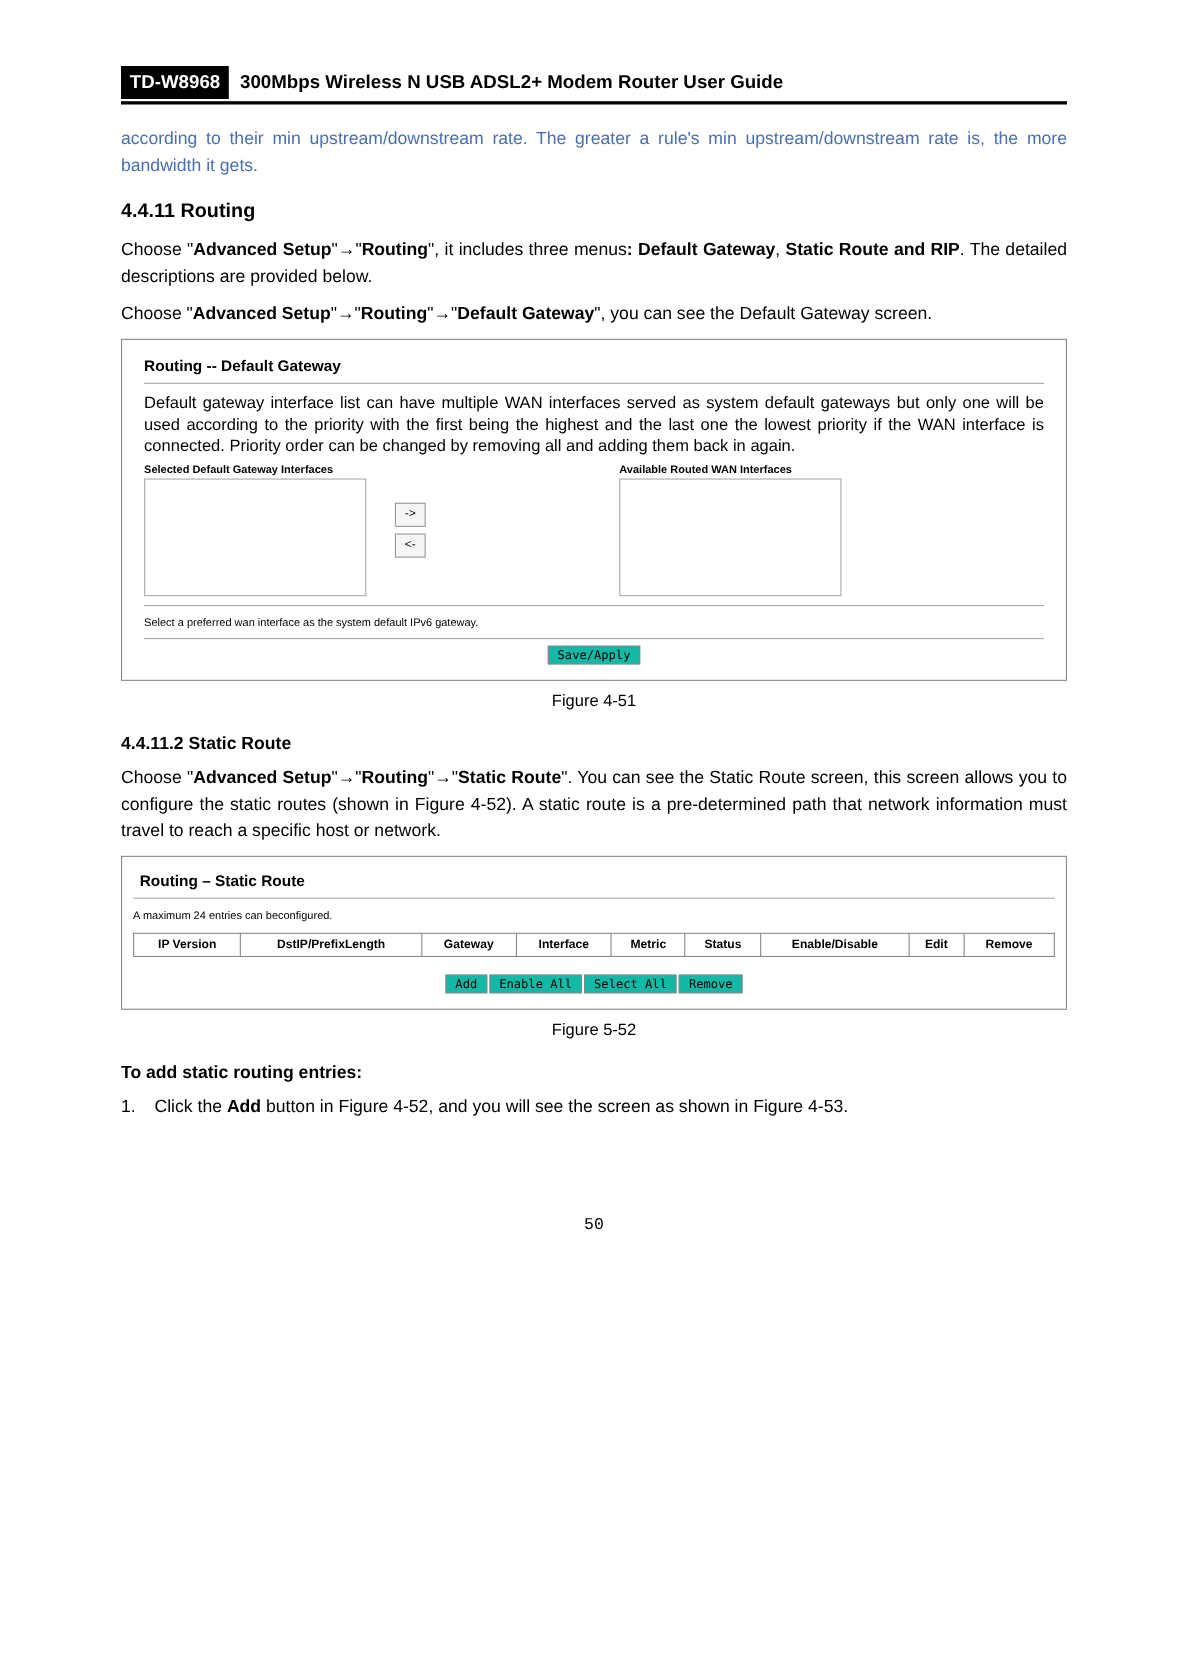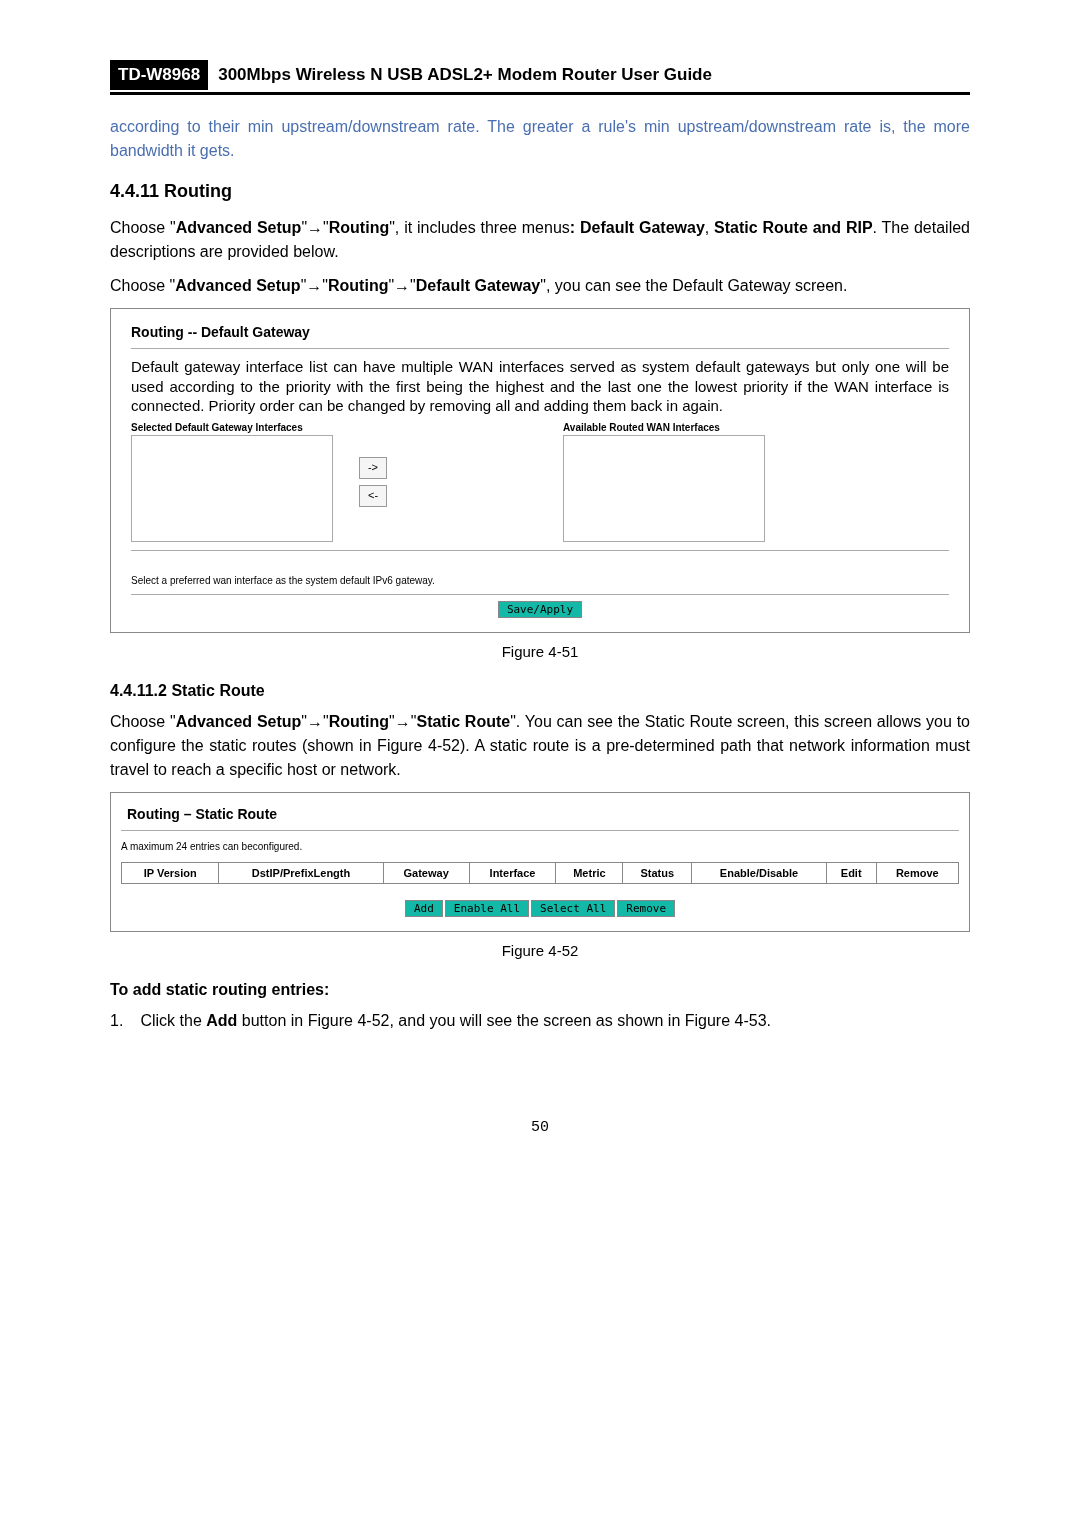--- a/index.html
+++ b/index.html
@@ -107,21 +107,21 @@
       width: 26px;
       height: 20px;
       line-height: 18px;
       text-align: center;
       cursor: pointer;
     }
     .col-right {
       margin-left: 150px;
     }
     .ipv6-row {
-      margin-top: 24px;
+      margin-top: 10px;
       font-size: 10px;
     }
     .ipv6-label {
       font-weight: bold;
       font-size: 10px;
       display: inline-block;
       text-align: right;
       width: 190px;
       margin-right: 12px;
     }
@@ -250,21 +250,21 @@
         <th>Enable/Disable</th>
         <th>Edit</th>
         <th>Remove</th>
       </tr>
     </tbody>
       </table>
     <div class="center-btn-row" style="margin-top:18px;">
       <span class="action-btn">Add</span><span class="action-btn">Enable All</span><span class="action-btn">Select All</span><span class="action-btn">Remove</span>
     </div>
   </div>
-  <div class="figure-caption">Figure 4-52</div>
+  <div class="figure-caption">Figure 5-52</div>
 
   <div class="sub-heading">To add static routing entries:</div>
 
   <p class="body-text">
     <span style="display:inline-block;width:26px;">1.</span>
     <span>Click the </span><span class="bold">Add</span><span> button in Figure 4-52, and you will see the screen as shown in Figure 4-53.</span>
   </p>
 
   <div class="page-number">50</div>
 </div>

